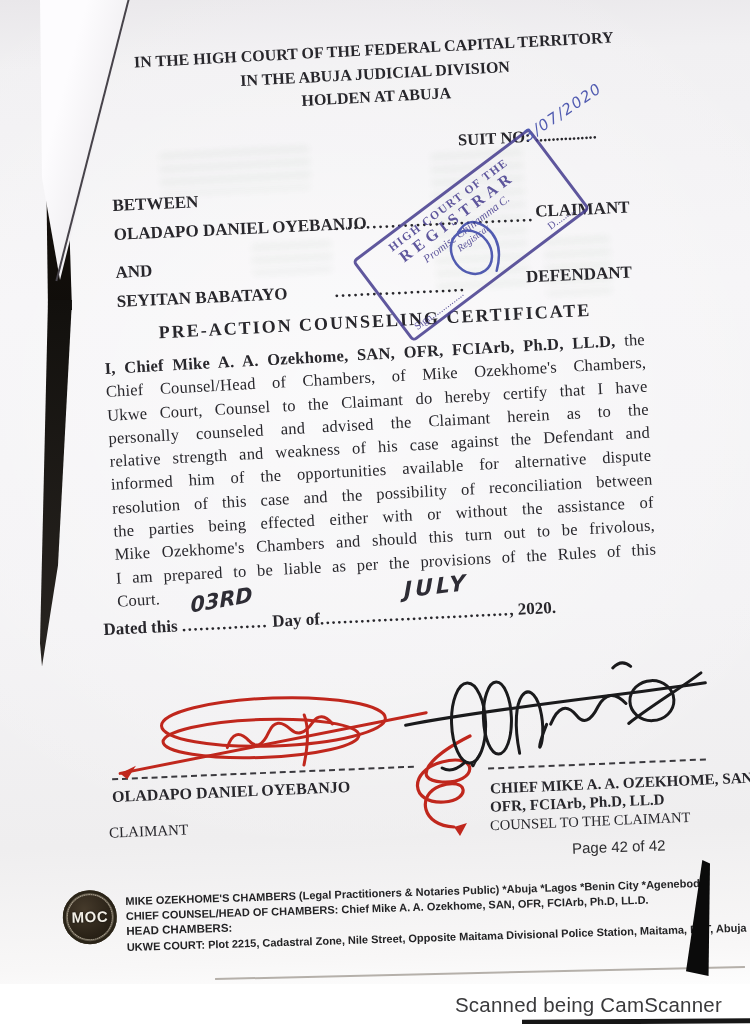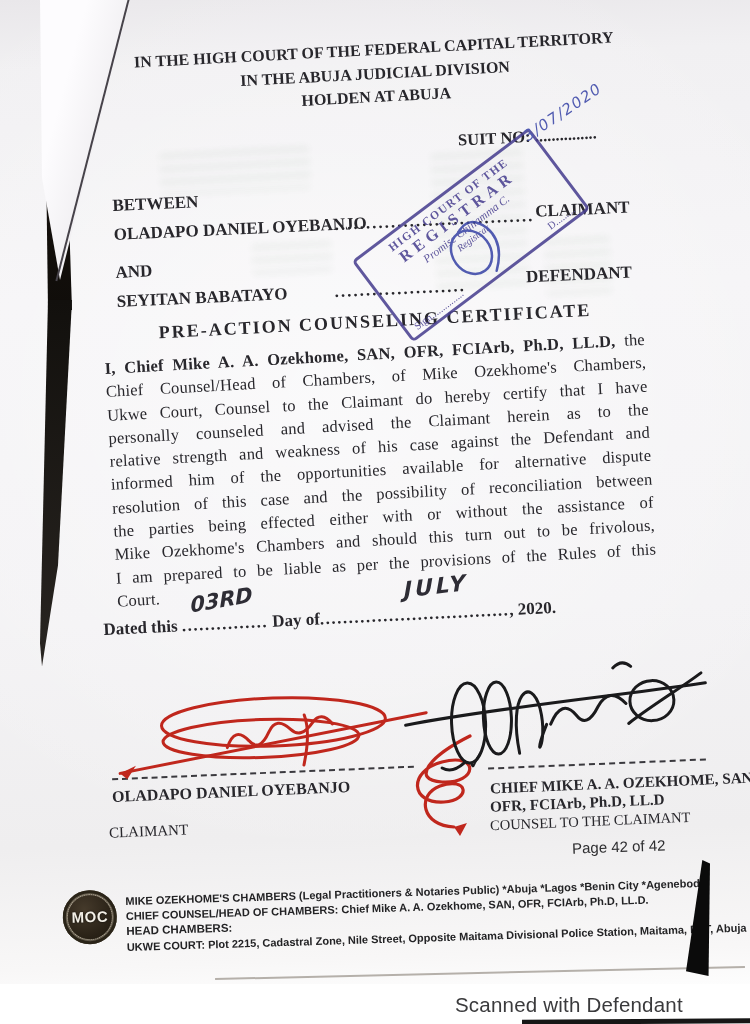--- a/index.html
+++ b/index.html
@@ -162,15 +162,15 @@
 
 <div class="abs edge" style="left:686px;top:860px;width:24px;height:116px;background:#0b0b0b;clip-path:polygon(68% 0,100% 3%,94% 100%,0 96%);"></div>
 
 <div class="abs edge" style="left:38px;top:0;width:40px;height:310px;background:linear-gradient(180deg,#1b150f,#100d0a);clip-path:polygon(6px 0,24px 0,34px 100%,10px 100%);"></div>
 <div class="abs edge" style="left:40px;top:300px;width:34px;height:390px;background:linear-gradient(180deg,#12100d,#2a2622);clip-path:polygon(8px 0,32px 0,18px 68%,2px 94%,0 88%);"></div>
 <div class="abs edge" style="left:44px;top:6px;width:18px;height:100px;background:#8a6a3e;clip-path:polygon(2px 2px,16px 0,12px 96px,4px 60px);"></div>
 <div class="abs edge" style="left:34px;top:0;width:100px;height:285px;background:linear-gradient(105deg,#fdfcfe 30%,#eceaed 72%,#dcd8db 100%);clip-path:polygon(6px 0,96px 0,26px 280px,8px 178px);"></div>
 <div class="abs edge" style="left:128px;top:-2px;width:2px;height:292px;background:#47434a;transform:rotate(14.4deg);transform-origin:top left;"></div>
 
 <div class="abs" style="left:0;top:984px;width:750px;height:40px;background:#ffffff;z-index:5;">
-  <div class="sans" style="position:absolute;left:455px;top:9px;font-size:20.5px;color:#3a3a3c;letter-spacing:.2px;">Scanned with Defendant</div>
+  <div class="sans" style="position:absolute;left:455px;top:9px;font-size:20.5px;color:#3a3a3c;letter-spacing:.2px;">Scanned being CamScanner</div>
   <div style="position:absolute;left:522px;top:35px;width:228px;height:4.5px;background:#161616;transform:rotate(-.4deg);"></div>
 </div>
 
 </body></html>

